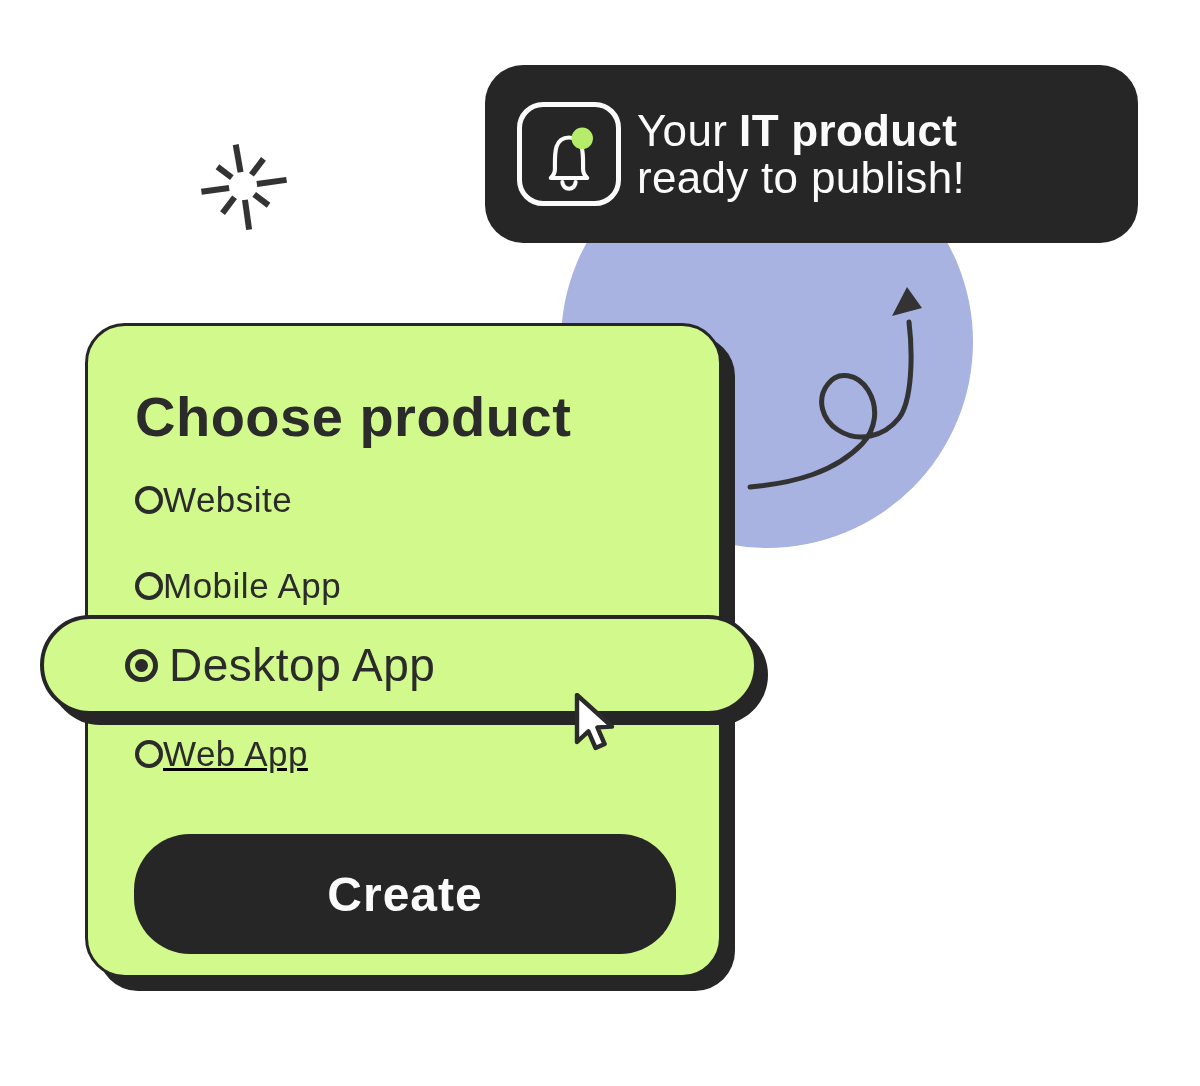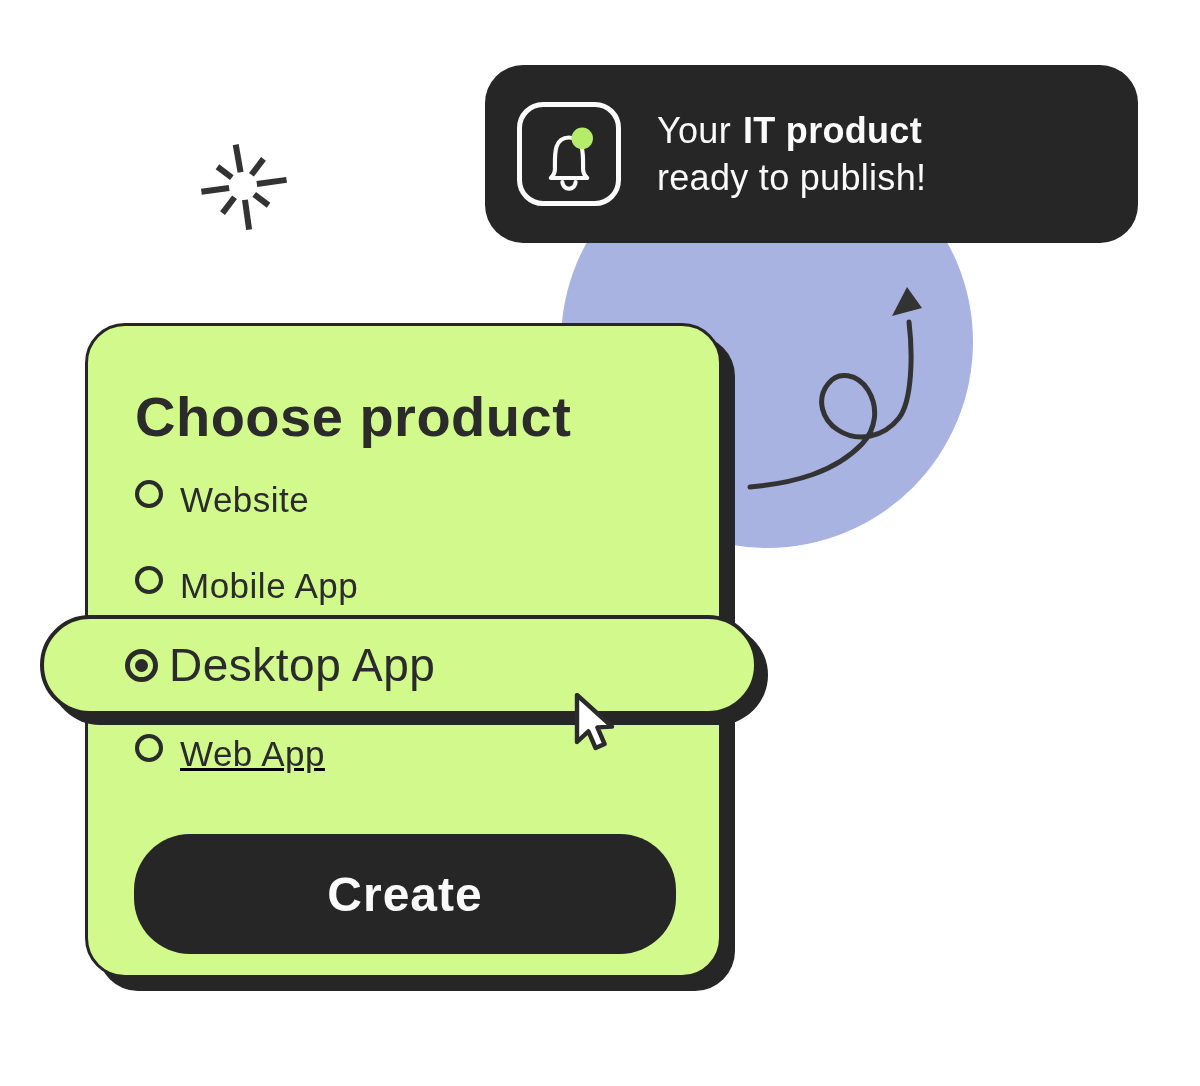--- a/index.html
+++ b/index.html
@@ -21,31 +21,31 @@
 
   
   .arrow-doodle{position:absolute; left:730px; top:270px; width:210px; height:230px; z-index:2;}
 
   
   .toast{position:absolute; left:485px; top:65px; width:653px; height:178px;
     background:var(--dark); border-radius:38px; z-index:3;
     display:flex; align-items:center; padding-left:32px;}
   .bell-box{width:104px; height:104px; border:5px solid var(--white); border-radius:26px;
     flex:0 0 auto; display:flex; align-items:center; justify-content:center;}
-  .toast-text{margin-left:36px; color:var(--white); font-size:36px; line-height:47px; letter-spacing:.3px;}
+  .toast-text{margin-left:16px; color:var(--white); font-size:44px; line-height:47px; letter-spacing:.3px;}
   .toast-text b{font-weight:700; margin-left:12px;}
 
   
   .card{position:absolute; left:85px; top:323px; width:637px; height:655px;
     background:var(--green); border:3px solid var(--dark); border-radius:40px;
     box-shadow:13px 13px 0 0 var(--dark); z-index:4;}
   .card-title{position:absolute; left:47px; top:58px; font-size:56px; font-weight:700;
     color:var(--text_dark); letter-spacing:.5px;}
 
-  .option-row{position:absolute; left:47px; height:40px; display:flex; gap:17px;}
+  .option-row{position:absolute; left:47px; height:40px; display:flex; align-items:center; }
   .option-row .radio{width:28px; height:28px; border:4px solid var(--text_dark); border-radius:50%; flex:0 0 auto;}
   .option-row .opt-label{font-size:35px; color:var(--text_dark); letter-spacing:.5px;}
   .row-0{top:154px;} .row-1{top:240px;} .row-3{top:408px;text-decoration:underline;}
 
   
   .pill{position:absolute; left:40px; top:615px; width:718px; height:100px;
     background:var(--green); border:4px solid var(--dark); border-radius:54px;
     box-shadow:10px 10px 0 0 var(--dark); z-index:5;
     display:flex; align-items:center; padding-left:81px; gap:11px;}
   .pill .radio-selected{width:33px; height:33px; border:5px solid var(--text_dark); border-radius:50%;

